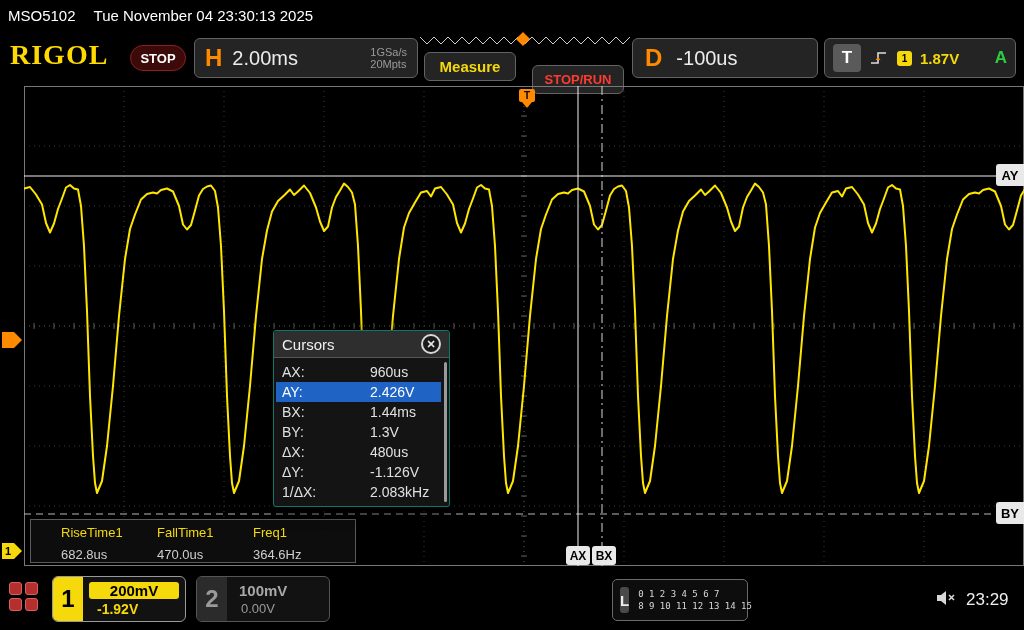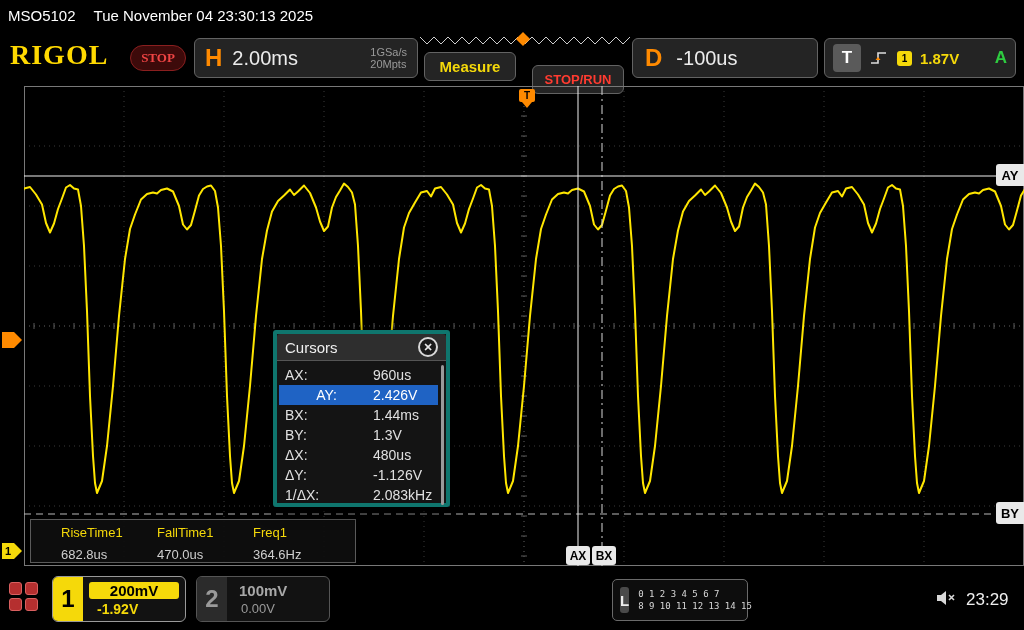--- a/index.html
+++ b/index.html
@@ -11,22 +11,22 @@
   
   .topbar { position:absolute; left:0; top:0; width:100%; height:30px;
     display:flex; align-items:center; gap:18px; padding-left:8px;
     color:#fff; font-size:15px; }
   
   .toolbar { position:absolute; left:0; top:30px; width:1024px; height:56px; }
   .brand { position:absolute; left:10px; top:9px; color:#ffd900;
     font-family:"Liberation Serif", serif; font-size:28px; font-weight:bold; letter-spacing:1px; }
   .stop-pill { position:absolute; left:130px; top:15px; width:56px; height:26px;
     border-radius:13px; background:#3d0a0a; border:1px solid #8a1f1f;
-    color:#ef4444; font-weight:bold; font-size:13px;
-    display:flex; align-items:center; justify-content:center;font-family:Liberation Serif, serif; }
+    color:#ffffff; font-weight:bold; font-size:13px;
+    display:flex; align-items:center; justify-content:center; }
   .box { position:absolute; background:#242424; border:1px solid #636363;
     border-radius:6px; display:flex; align-items:center; }
   .h-box { left:194px; top:8px; width:224px; height:40px; padding:0 10px; gap:10px; }
   .orange-letter { color:#ff8a00; font-size:24px; font-weight:bold; }
   .big-value { color:#ececec; font-size:20px; }
   .rate-col { margin-left:auto; text-align:left; color:#9a9a9a; font-size:11px; line-height:12px; }
   .strip { position:absolute; left:418px; top:3px; width:214px; height:16px; }
   .strip-marker { position:absolute; left:100px; top:1px; width:10px; height:10px;
     background:#ff8a00; transform:rotate(45deg); }
   .measure-btn { left:424px; top:22px; width:92px; height:29px;
@@ -73,33 +73,33 @@
   #bx-badge { left:592px; top:546px; width:24px; height:19px; font-size:12px; }
   
   .meas-panel { position:absolute; left:30px; top:519px; width:326px; height:44px;
     background:rgba(14,14,14,.9); border:1px solid #5a5a5a; display:flex;
     padding:5px 0 0 30px; }
   .meas-item { width:96px; }
   .meas-name { color:#f5d90a; font-size:13px; }
   .meas-value { color:#cfcfcf; font-size:13px; margin-top:7px; }
   
   .cursors-dialog { position:absolute; left:273px; top:330px; width:177px; height:177px;
-    background:#141414; border:4px solid #0f766e; border-radius:3px;
+    background:#141414; border:1px solid #0f766e; border-radius:3px;
     box-shadow:0 4px 16px rgba(0,0,0,.85); }
   .dlg-title { height:27px; background:#2e2e2e; border-bottom:1px solid #555;
     border-radius:3px 3px 0 0; display:flex; align-items:center;
     padding:0 8px; color:#f0f0f0; font-size:15px; cursor:move; }
   .dlg-close { margin-left:auto; width:20px; height:20px; border-radius:50%;
     border:2px solid #d8d8d8; background:#1a1a1a; color:#e8e8e8;
     font-size:11px; line-height:16px; text-align:center; font-weight:bold; cursor:pointer; }
   .cur-rows { padding:4px 8px 0 2px; }
   .cur-row { display:flex; height:20px; align-items:center; font-size:14px;
     color:#e0e0e0; padding-left:6px; cursor:pointer;gap:36px; }
   .cur-row .lab { width:52px; }
-  .cur-row.sel { background:#1f63c4; color:#fff;text-align:right; }
+  .cur-row.sel { background:#1f63c4; color:#fff; }
   .dlg-scroll { position:absolute; right:2px; top:31px; width:3px; height:140px;
     background:#9a9a9a; border-radius:2px; cursor:grab; }
   
   .menu-icon { position:absolute; left:9px; top:582px; width:31px; height:31px;
     display:grid; grid-template-columns:13px 13px; grid-template-rows:13px 13px;
     gap:3px; cursor:pointer; }
   .menu-icon div { background:#b52f2f; border:1px solid #d96060; border-radius:3px; }
   .ch-box { position:absolute; top:576px; height:46px; background:#121212;
     border:1px solid #777; border-radius:6px; display:flex; overflow:hidden; cursor:pointer; }
   #ch1-box { left:52px; width:134px; border-color:#999; }

